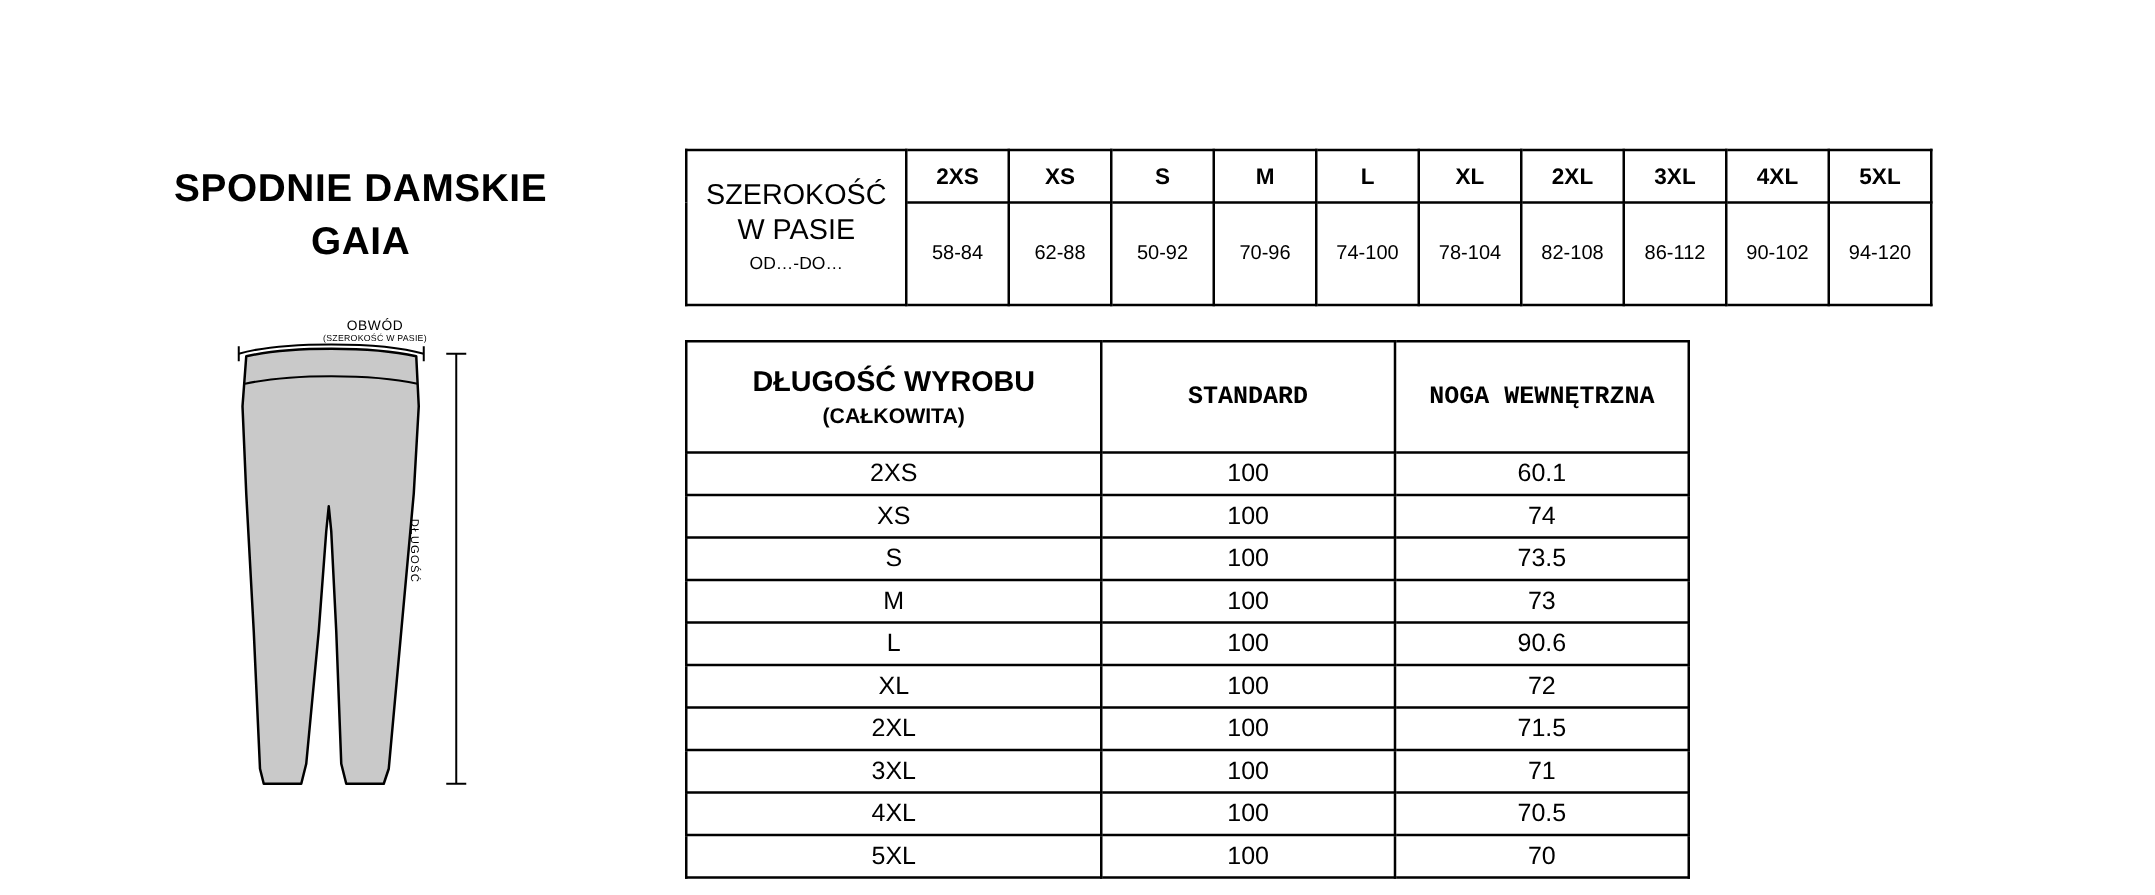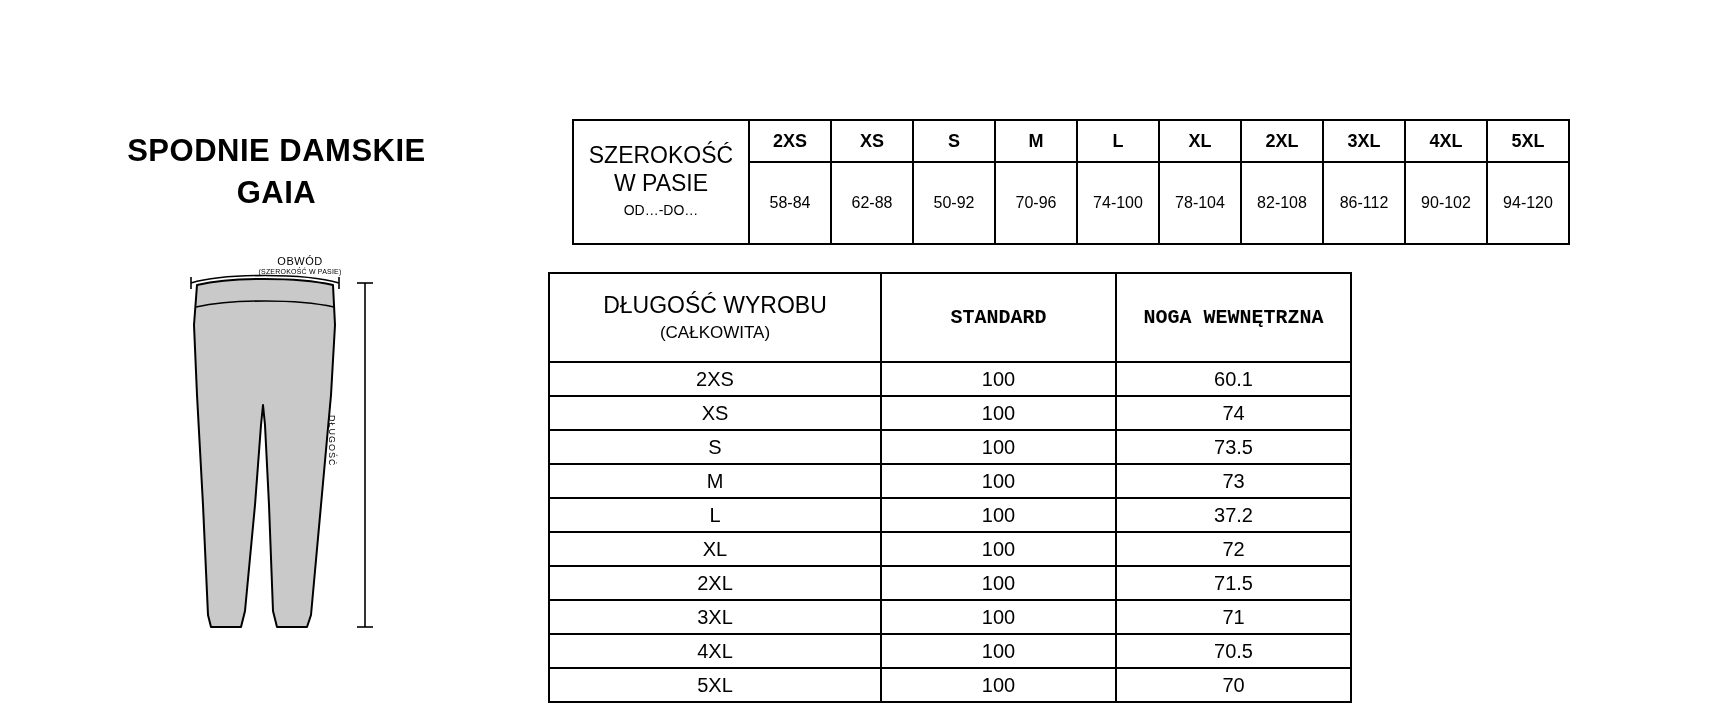--- a/index.html
+++ b/index.html
@@ -20,21 +20,21 @@
   #left-panel {
     position: absolute;
     left: 0;
     top: 0;
     width: 545px;
     height: 716px;
   }
   #product-title {
     position: absolute;
     top: 130px;
-    left: 4px;
+    left: 16px;
     width: 545px;
     text-align: center;
     font-size: 31px;
     font-weight: bold;
     line-height: 1.35;
     letter-spacing: 0.5px;
   }
 
   
   #tech-drawing {
@@ -70,21 +70,21 @@
     font-size: 9px;
     letter-spacing: 1px;
     transform: rotate(90deg);
     transform-origin: left top;
     white-space: nowrap;
   }
 
   
   #waist-table {
     position: absolute;
-    left: 572px;
+    left: 548px;
     top: 119px;
     border-collapse: collapse;
     table-layout: fixed;
   }
   #waist-table td {
     border: 2px solid #000000;
     text-align: center;
     vertical-align: middle;
   }
   #waist-table .rowlabel {
@@ -119,21 +119,21 @@
   }
   #length-table td {
     border: 2px solid #000000;
     text-align: center;
     vertical-align: middle;
   }
   #length-table .hdr-main {
     width: 328px;
     height: 85px;
     font-size: 23px;
-    font-weight: normal;
+    font-weight: bold;
     line-height: 1.3;
   }
   #length-table .hdr-main .sub {
     display: block;
     font-size: 17px;
     margin-top: 2px;
   }
   #length-table .hdr-col {
     font-size: 20px;
     font-weight: bold;
@@ -258,21 +258,21 @@
     <td class="cell">73.5</td>
   </tr>
   <tr>
     <td class="cell">M</td>
     <td class="cell">100</td>
     <td class="cell">73</td>
   </tr>
   <tr>
     <td class="cell">L</td>
     <td class="cell">100</td>
-    <td class="cell">37.2</td>
+    <td class="cell">90.6</td>
   </tr>
   <tr>
     <td class="cell">XL</td>
     <td class="cell">100</td>
     <td class="cell">72</td>
   </tr>
   <tr>
     <td class="cell">2XL</td>
     <td class="cell">100</td>
     <td class="cell">71.5</td>

